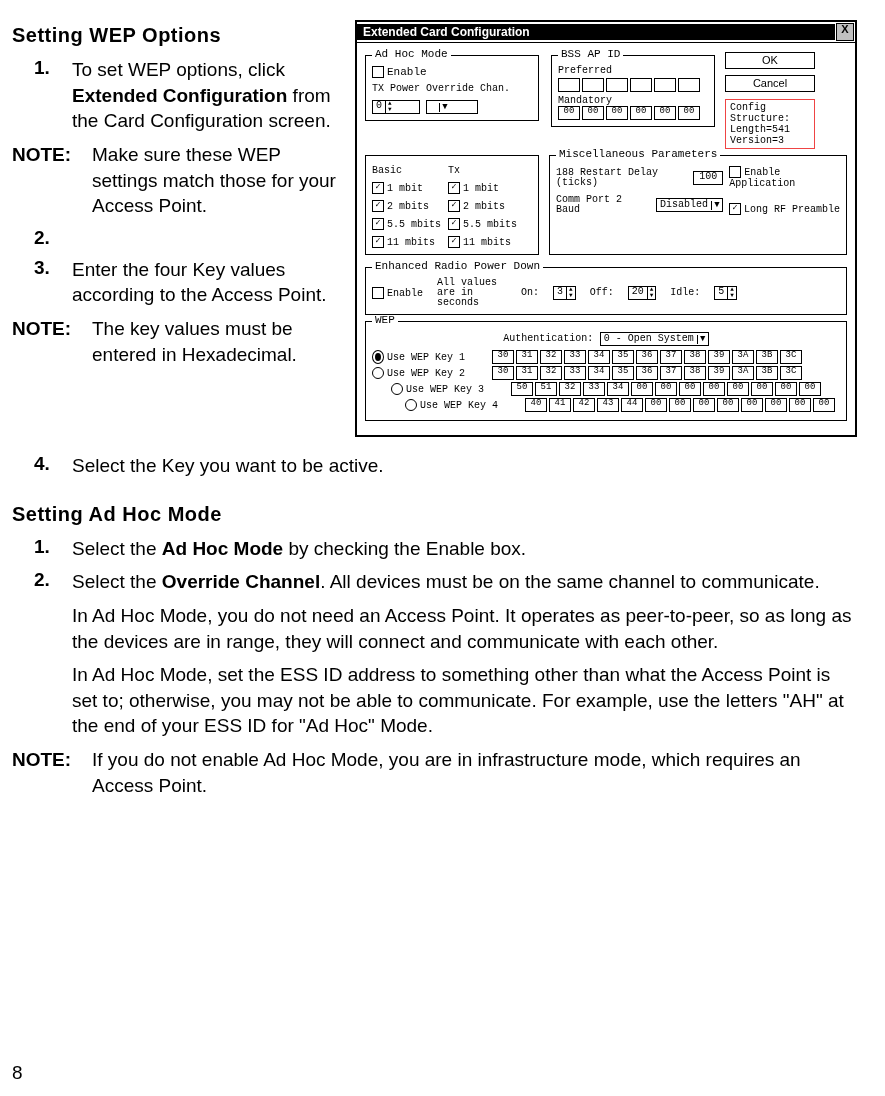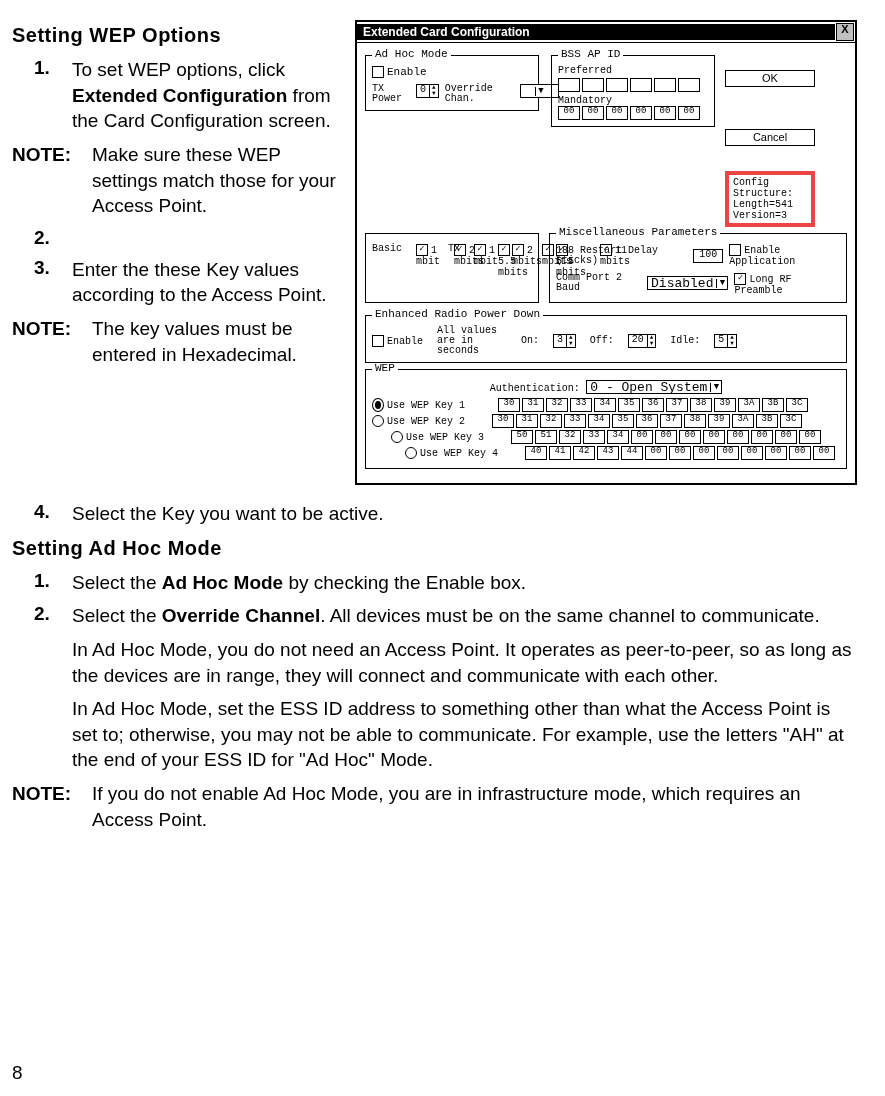--- a/index.html
+++ b/index.html
@@ -14,43 +14,43 @@
 .ol .row{margin:8px 0}
 .b{font-weight:bold}
 .figwrap{float:right;margin:0 0 8px 12px}
 .fig{border:2px solid #000;width:498px;background:#e5e5e5;font-family:"Courier New",monospace;font-size:11px;line-height:1}
 .titlebar{display:flex;align-items:center;background:linear-gradient(#fff,#fff);border-bottom:1px solid #000}
 .titlebar .t{flex:1;padding:2px 6px;font-weight:bold;font-family:Arial;font-size:12px;color:#000;background:#000;color:#fff}
 .closebox{width:16px;height:16px;border:1px solid #000;margin:1px;text-align:center;font-weight:bold;background:#c0c0c0;font-family:Arial}
 .figinner{padding:6px 6px 8px 6px;background:#fff}
 .grp{border:1px solid #000;position:relative;margin:6px 2px;padding:10px 6px 6px 6px}
 .grp>.lbl{position:absolute;top:-7px;left:6px;background:#fff;padding:0 3px;font-size:11px}
-.btn{border:1px solid #000;padding:2px 26px;text-align:center;font-family:Arial;font-size:11px;margin:21px 0;background:#fff}
+.btn{border:1px solid #000;padding:2px 26px;text-align:center;font-family:Arial;font-size:11px;margin:3px 0;background:#fff}
 .inp{border:1px solid #000;display:inline-block;min-width:20px;height:12px;padding:0 2px;font-size:10px;text-align:center;background:#fff}
 .cb{display:inline-block;width:10px;height:10px;border:1px solid #000;vertical-align:middle;margin-right:3px;background:#fff;text-align:center;font-size:9px;line-height:9px}
 .rb{display:inline-block;width:10px;height:10px;border:1px solid #000;border-radius:50%;vertical-align:middle;margin-right:3px;background:#fff;position:relative}
 .rb.sel::after{content:"";position:absolute;inset:2px;border-radius:50%;background:#000}
 .flex{display:flex;gap:6px}
-.col{display:flex;gap:14px}
+.col{display:flex;flex-direction:column;gap:6px}
 .hexrow{display:flex;gap:2px;align-items:center}
 .hexrow .inp{min-width:16px;font-size:9px}
 .sel{border:1px solid #000;display:inline-flex;align-items:center;height:12px;background:#fff}
-.sel .txt{padding:0 3px;font-size:13px}
+.sel .txt{padding:0 3px;font-size:10px}
 .sel .dd{border-left:1px solid #000;width:10px;text-align:center;font-size:9px}
 .spin{display:inline-flex;border:1px solid #000;height:12px;background:#fff}
 .spin .v{padding:0 3px;font-size:10px}
 .spin .ar{display:flex;flex-direction:column;border-left:1px solid #000}
 .spin .ar span{font-size:6px;line-height:6px;padding:0 2px}
 .small{font-size:10px}
 .pnum{position:absolute;bottom:12px;left:12px;font-size:19px}
 .clear{clear:both}
 .toprow{display:flex;gap:8px;align-items:flex-start}
 .rightbtns{width:90px;display:flex;flex-direction:column;align-items:stretch}
-.cfgbox{border:4px solid #ef4444;margin-top:4px;padding:2px 4px;font-size:10px;line-height:1.1}
-.section2{margin-top:10px}
+.cfgbox{border:1px solid #ef4444;margin-top:4px;padding:2px 4px;font-size:10px;line-height:1.1}
+.section2{margin-top:24px}
 </style>
 </head>
 <body>
 
 <div class="page">
 
   <div class="figwrap">
     <div class="fig">
       <div class="titlebar">
         <div class="t">Extended Card Configuration</div>
@@ -139,21 +139,21 @@
 
           <div class="grp" style="flex:1">
             <span class="lbl">Miscellaneous Parameters</span>
             <div class="flex" style="justify-content:space-between;align-items:center">
               <div class="flex" style="align-items:center;">
                 <span class="small">188 Restart Delay (ticks)</span>
                 <span class="inp" style="min-width:24px">100</span>
               </div>
               <div><span class="cb"></span><span class="small">Enable Application</span></div>
             </div>
-            <div class="flex" style="justify-content:space-between;align-items:flex-start;margin-top:6px">
+            <div class="flex" style="justify-content:space-between;align-items:flex-end;margin-top:6px">
               <div class="flex" style="align-items:center;gap:4px">
                 <span class="small">Comm Port 2 Baud</span>
                 <span class="sel">
                     <span class="txt">Disabled</span>
                     <span class="dd">▼</span>
                   </span>
               </div>
               <div><span class="cb">✓</span><span class="small">Long RF Preamble</span></div>
             </div>
           </div>
@@ -194,21 +194,21 @@
         <div class="grp">
           <span class="lbl">WEP</span>
           <div style="text-align:center;margin-bottom:4px">
             <span class="small">Authentication:</span>
             <span class="sel">
                 <span class="txt">0 - Open System</span>
                 <span class="dd">▼</span>
               </span>
           </div>
           <div id="wep-keys">
-              <div class="flex" style="align-items: center; gap: 16px; margin: 2px 0px;">
+              <div class="flex" style="align-items: center; gap: 10px; margin: 2px 0px;">
                 <div style="width: 110px;"><span class="rb sel"></span><span class="small">Use WEP Key 1</span></div>
                 <div class="hexrow">
                   <span class="inp">30</span>
                   <span class="inp">31</span>
                   <span class="inp">32</span>
                   <span class="inp">33</span>
                   <span class="inp">34</span>
                   <span class="inp">35</span>
                   <span class="inp">36</span>
                   <span class="inp">37</span>
@@ -289,21 +289,21 @@
   <div class="note">
       <div class="notelbl">NOTE:</div>
       <div class="body">Make sure these WEP settings match those for your Access Point.</div>
     </div>
   <div class="ol">
     <div class="row">
         <div class="num">2.</div>
       </div>
     <div class="row">
         <div class="num">3.</div>
-        <div class="body">Enter the these Key values according to the Access Point.</div>
+        <div class="body">Enter the four Key values according to the Access Point.</div>
       </div>
   </div>
   <div class="note">
       <div class="notelbl">NOTE:</div>
       <div class="body">The key values must be entered in Hexadecimal.</div>
     </div>
   <div class="clear"></div>
   <div class="ol">
     <div class="row">
         <div class="num">4.</div>

